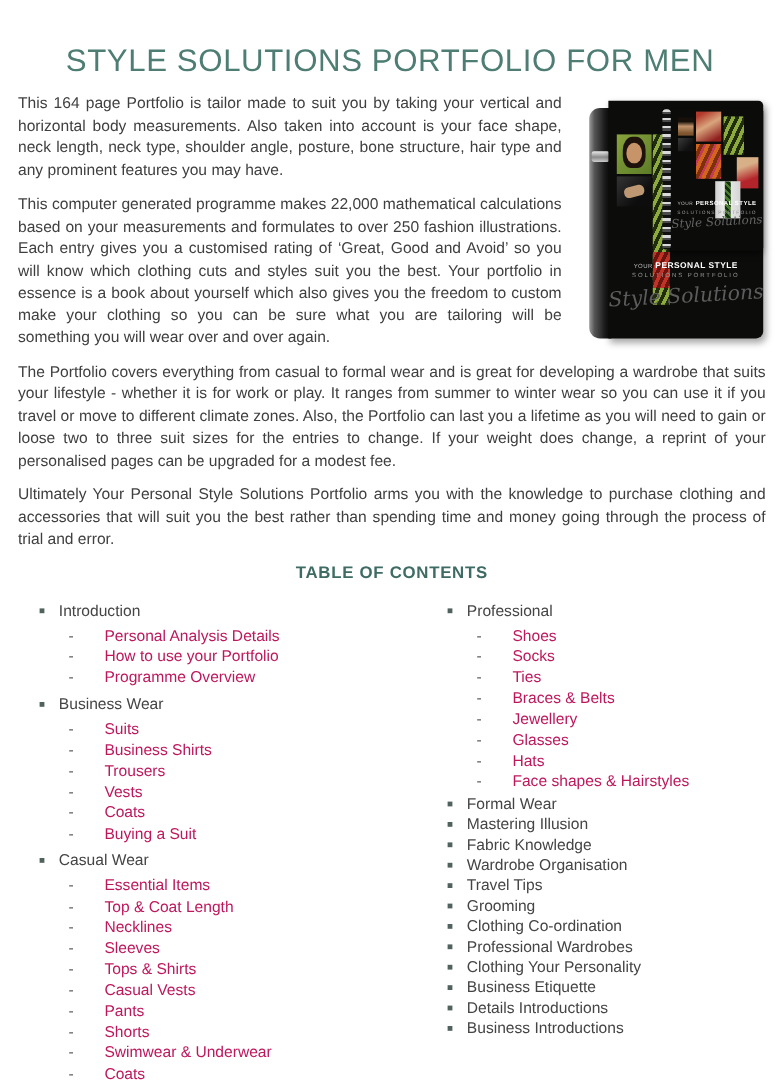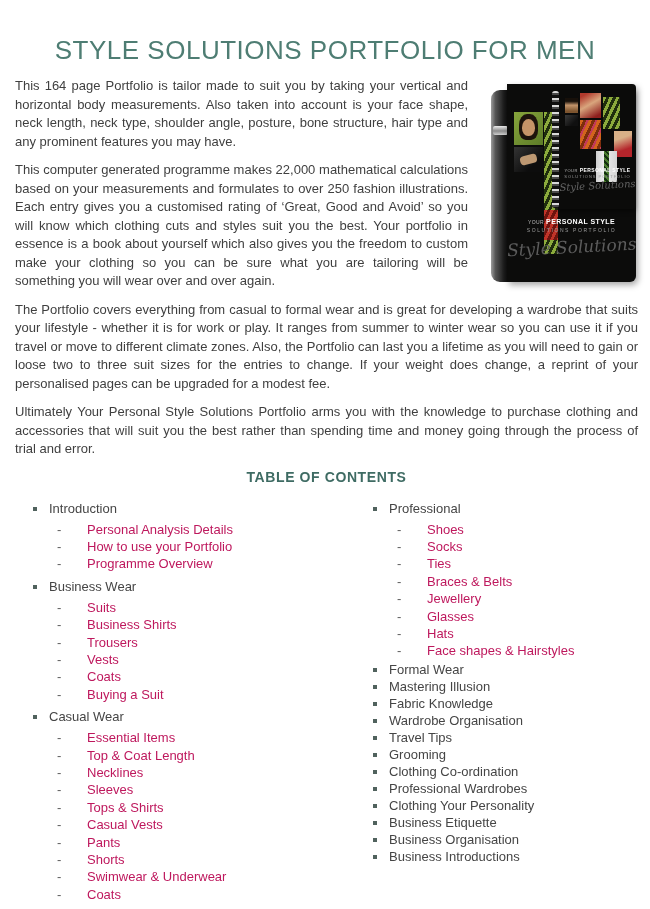--- a/index.html
+++ b/index.html
@@ -224,21 +224,21 @@
               <span>Clothing Your Personality</span>
             </div>
         </div>
         <div class="toc-section flat">
           <div class="toc-item">
               <span>Business Etiquette</span>
             </div>
         </div>
         <div class="toc-section flat">
           <div class="toc-item">
-              <span>Business Organisation</span>
+              <span>Details Introductions</span>
             </div>
         </div>
         <div class="toc-section flat">
           <div class="toc-item">
               <span>Business Introductions</span>
             </div>
         </div>
       </div>
 
     </div>

